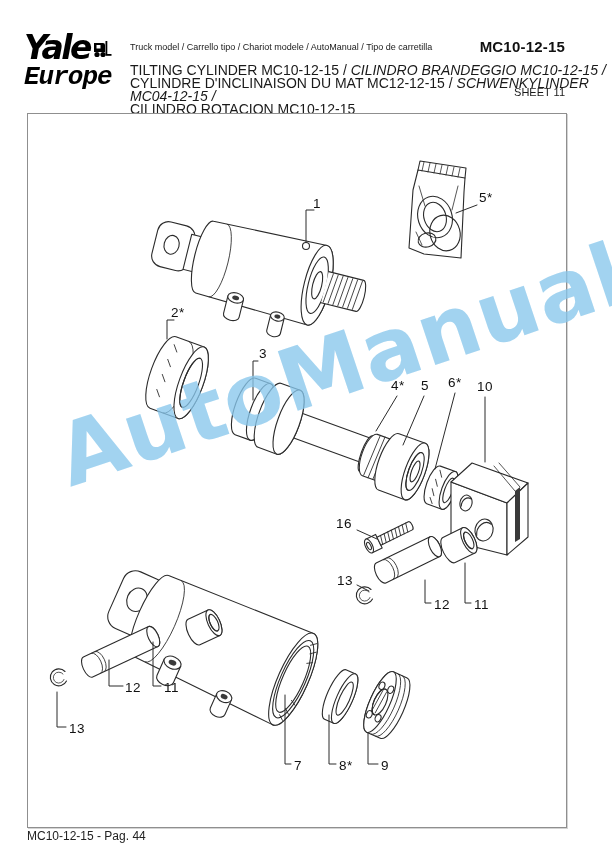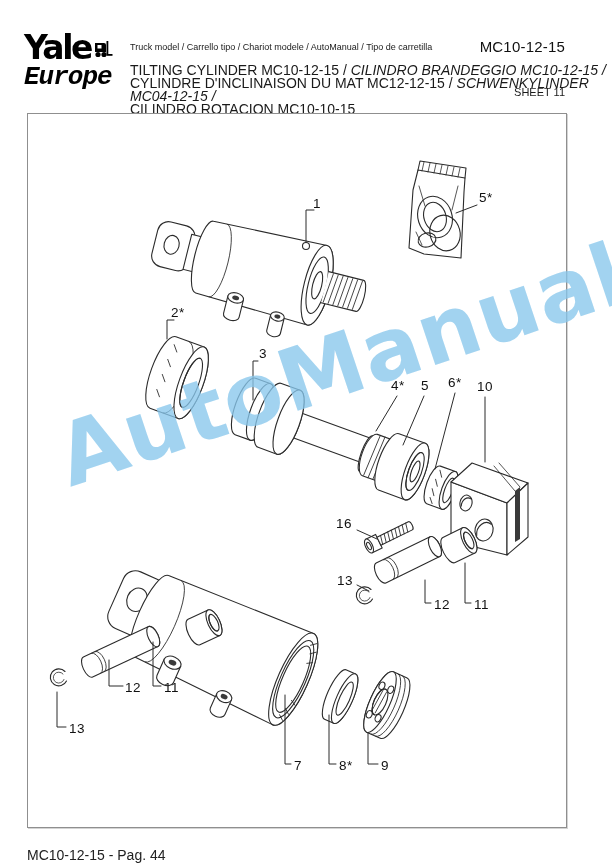--- a/index.html
+++ b/index.html
@@ -5,31 +5,31 @@
   html,body { margin:0; padding:0; background:#ffffff; }
   .page {
     position:relative; width:612px; height:866px; margin:0 auto;
     background:#ffffff; overflow:hidden;
     font-family:"Liberation Sans", sans-serif; color:#111;
   }
   
   .logo { position:absolute; left:24px; top:34px; width:106px; color:#000; }
   .brand-row { display:flex; align-items:flex-start; }
   .brand {
-    font-family:"DejaVu Sans", sans-serif; font-weight:bold; 
+    font-family:"DejaVu Sans", sans-serif; font-weight:bold; font-style:italic;
     font-size:33px; line-height:0.85; letter-spacing:-2.5px;
   }
   .forklift { margin-left:1px; margin-top:5px; }
   .region {
     font-family:Liberation Mono, monospace; font-weight:bold; font-style:italic;
     font-size:26px; line-height:1; letter-spacing:-1px; margin-top:-1px;
   }
   .hdr-line1 { position:absolute; left:130px; top:42px; width:345px; font-size:9px; color:#1a1a1a; }
   .hdr-line1 .it { }
-  .model-code { position:absolute; right:47px; top:38px; font-size:15px; font-weight:normal; letter-spacing:0.2px; }
+  .model-code { position:absolute; right:47px; top:38px; font-size:15px; font-weight:bold; letter-spacing:0.2px; }
   .subtitle { position:absolute; left:130px; top:64px; font-size:14px; line-height:13px; color:#1a1a1a; }
   .subtitle .it { font-style:italic; }
   .sheet { position:absolute; right:47px; top:86px; font-size:11px; color:#1a1a1a; }
   
   .frame {
     position:absolute; left:27px; top:113px; width:538px; height:713px;
     border:1px solid #8f8f8f; box-shadow:1px 1px 0 #d4d4d4; background:#fff;
   }
   .frame svg { position:absolute; left:0; top:0; }
   .diagram path, .diagram ellipse, .diagram circle, .diagram line,
@@ -47,21 +47,21 @@
   }
   
   .watermark {
     position:absolute; left:64px; top:408px; z-index:6; pointer-events:none;
     transform:rotate(-18.5deg); transform-origin:0 60%;
     font-family:"DejaVu Sans", sans-serif; font-weight:bold;
     font-size:86px; letter-spacing:1px; white-space:nowrap;
     color:rgba(136,199,236,0.78);
   }
   
-  .footer { position:absolute; left:27px; top:847px; font-size:14px; color:#222;text-align:center; }
+  .footer { position:absolute; left:27px; top:829px; font-size:12px; color:#222;text-align:center; }
 </style>
 </head>
 <body>
 
 <div class="page">
 
   <div class="logo">
     <div class="brand-row">
       <span class="brand">Yale</span>
       <span class="forklift">
@@ -78,21 +78,21 @@
     <div class="region">Europe</div>
   </div>
 
   <div class="hdr-line1"><span>Truck model / </span><span class="it">Carrello tipo</span><span> / Chariot modele / </span><span class="it">AutoManual</span><span> / Tipo de carretilla</span></div>
 
   <div class="model-code">MC10-12-15</div>
 
   <div class="subtitle">
     <div><span>TILTING CYLINDER MC10-12-15 / </span><span class="it">CILINDRO BRANDEGGIO MC10-12-15 /</span></div>
     <div><span>CYLINDRE D'INCLINAISON DU MAT MC12-12-15 / </span><span class="it">SCHWENKYLINDER MC04-12-15 /</span></div>
-    <div>CILINDRO ROTACION MC10-10-15</div>
+    <div>CILINDRO ROTACION MC10-12-15</div>
   </div>
 
   <div class="sheet">SHEET 11</div>
 
   <div class="frame">
     <svg class="diagram" width="538" height="713" viewBox="0 0 538 713">
 
       <g transform="translate(196,148) rotate(14)">
         <rect class="fw" x="-72" y="-26" width="38" height="46" rx="11"></rect>
         <ellipse class="fw" cx="-55" cy="-4" rx="7.5" ry="9.5"></ellipse>

